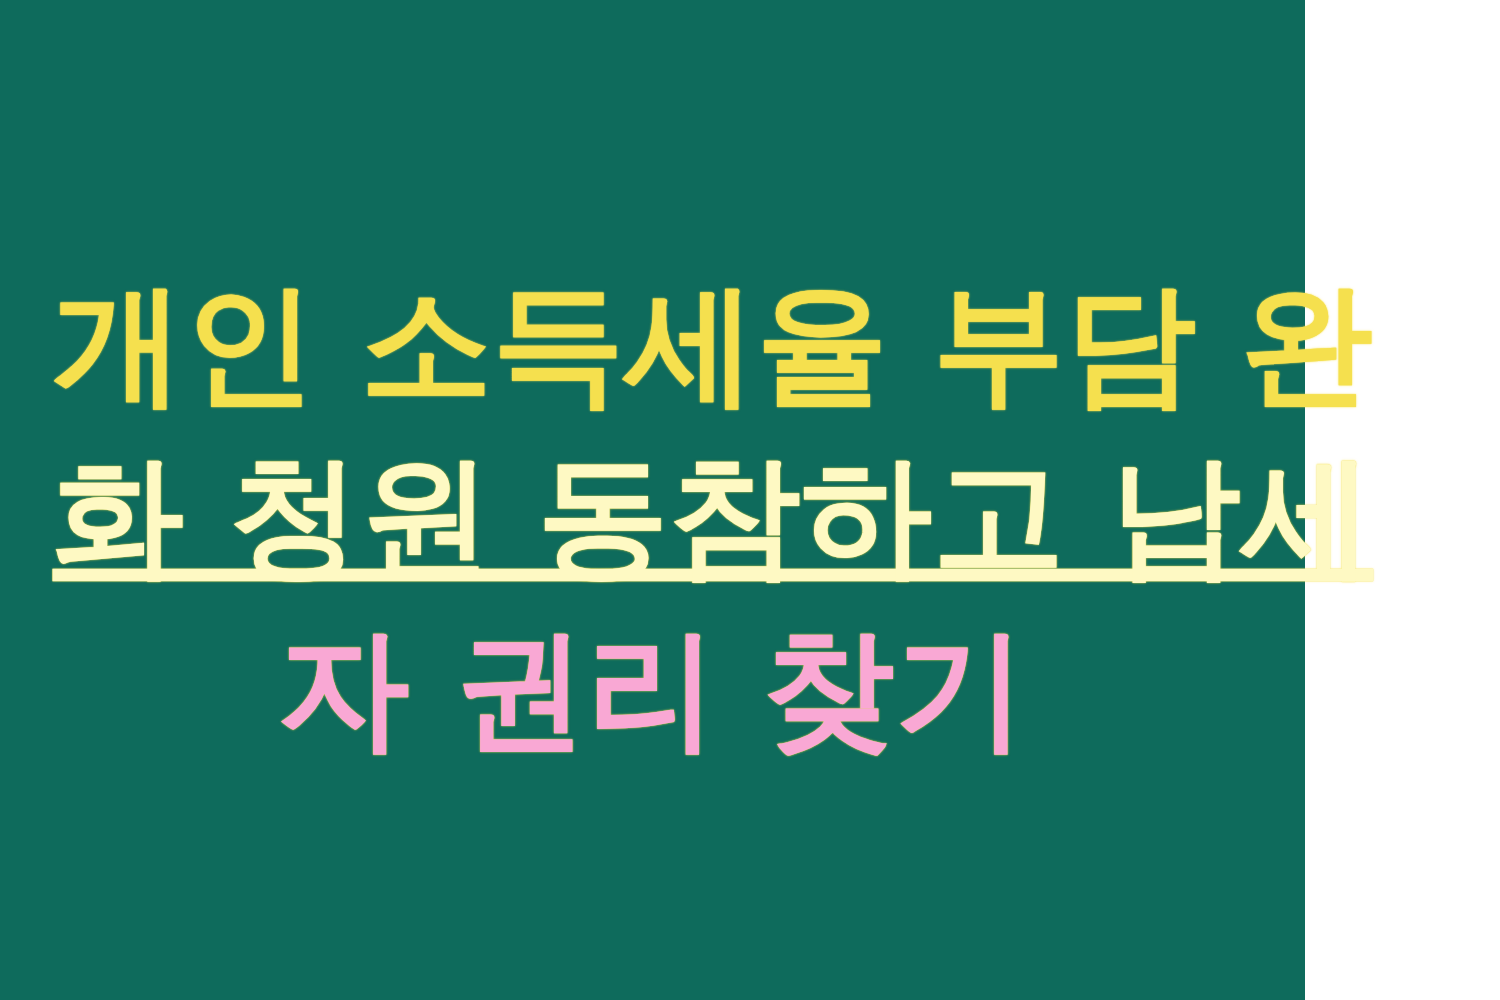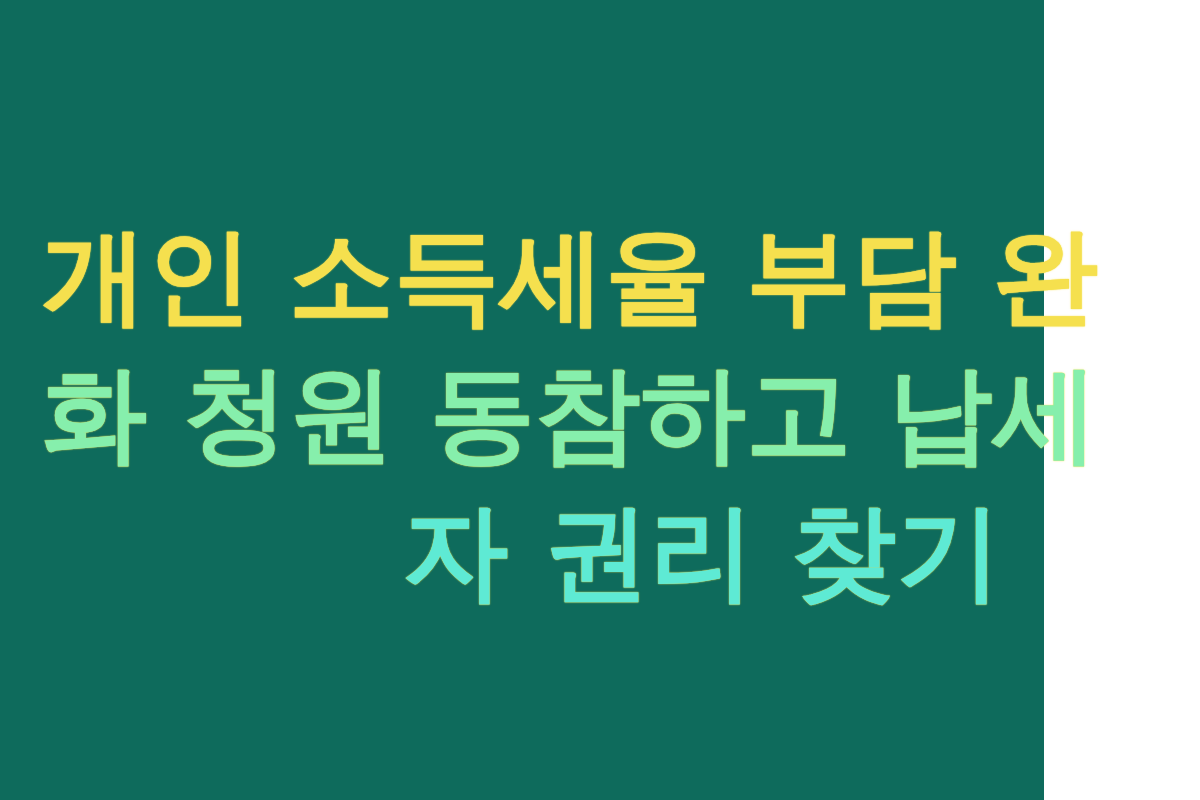--- a/index.html
+++ b/index.html
@@ -47,19 +47,19 @@
 </style>
 </head>
 <body>
 
 <div id="thumbnail-card" style="background-color: rgb(14, 107, 92);">
 
   <div id="headline-block" style="text-align: center;">
 
     <span class="headline-line" style="color: rgb(245, 224, 78); text-shadow: rgb(245, 224, 78) 0px 0px 1px, rgba(245, 224, 78, 0.55) 0px 0px 2px;">개인 소득세율 부담 완</span>
 
-    <span class="headline-line" style="color: #86efac; text-shadow: rgb(245, 224, 78) 0px 0px 1px, rgba(245, 224, 78, 0.55) 0px 0px 2px;">화 청원 동참하고 납세</span>
+    <span class="headline-line" style="color: #fef9c3; text-shadow: rgb(245, 224, 78) 0px 0px 1px, rgba(245, 224, 78, 0.55) 0px 0px 2px; text-decoration: underline;">화 청원 동참하고 납세</span>
 
-    <span class="headline-line" style="color: #5eead4; text-shadow: rgb(245, 224, 78) 0px 0px 1px, rgba(245, 224, 78, 0.55) 0px 0px 2px; text-align: right;">자 권리 찾기</span>
+    <span class="headline-line" style="color: #f9a8d4; text-shadow: rgb(245, 224, 78) 0px 0px 1px, rgba(245, 224, 78, 0.55) 0px 0px 2px;">자 권리 찾기</span>
 
   </div>
 
 </div>
 
 </body></html>

